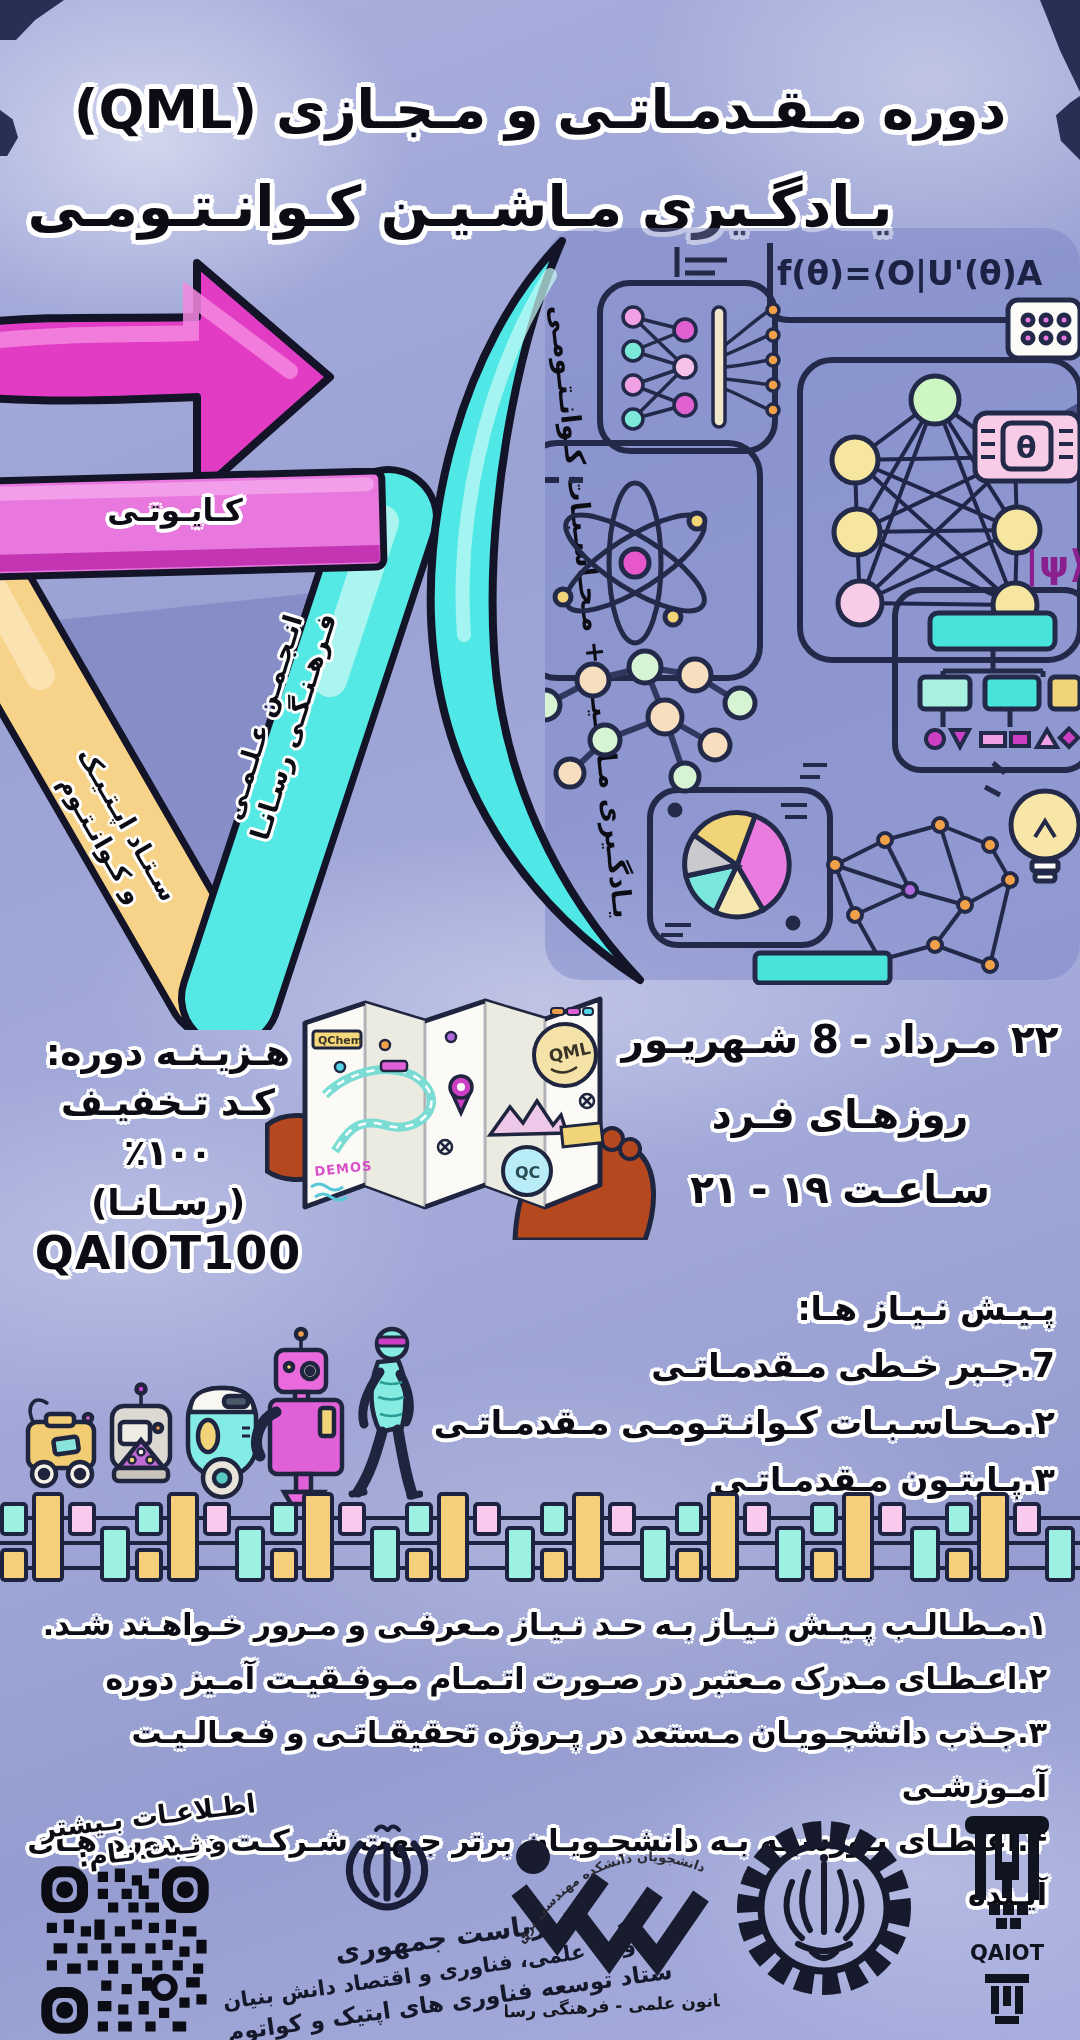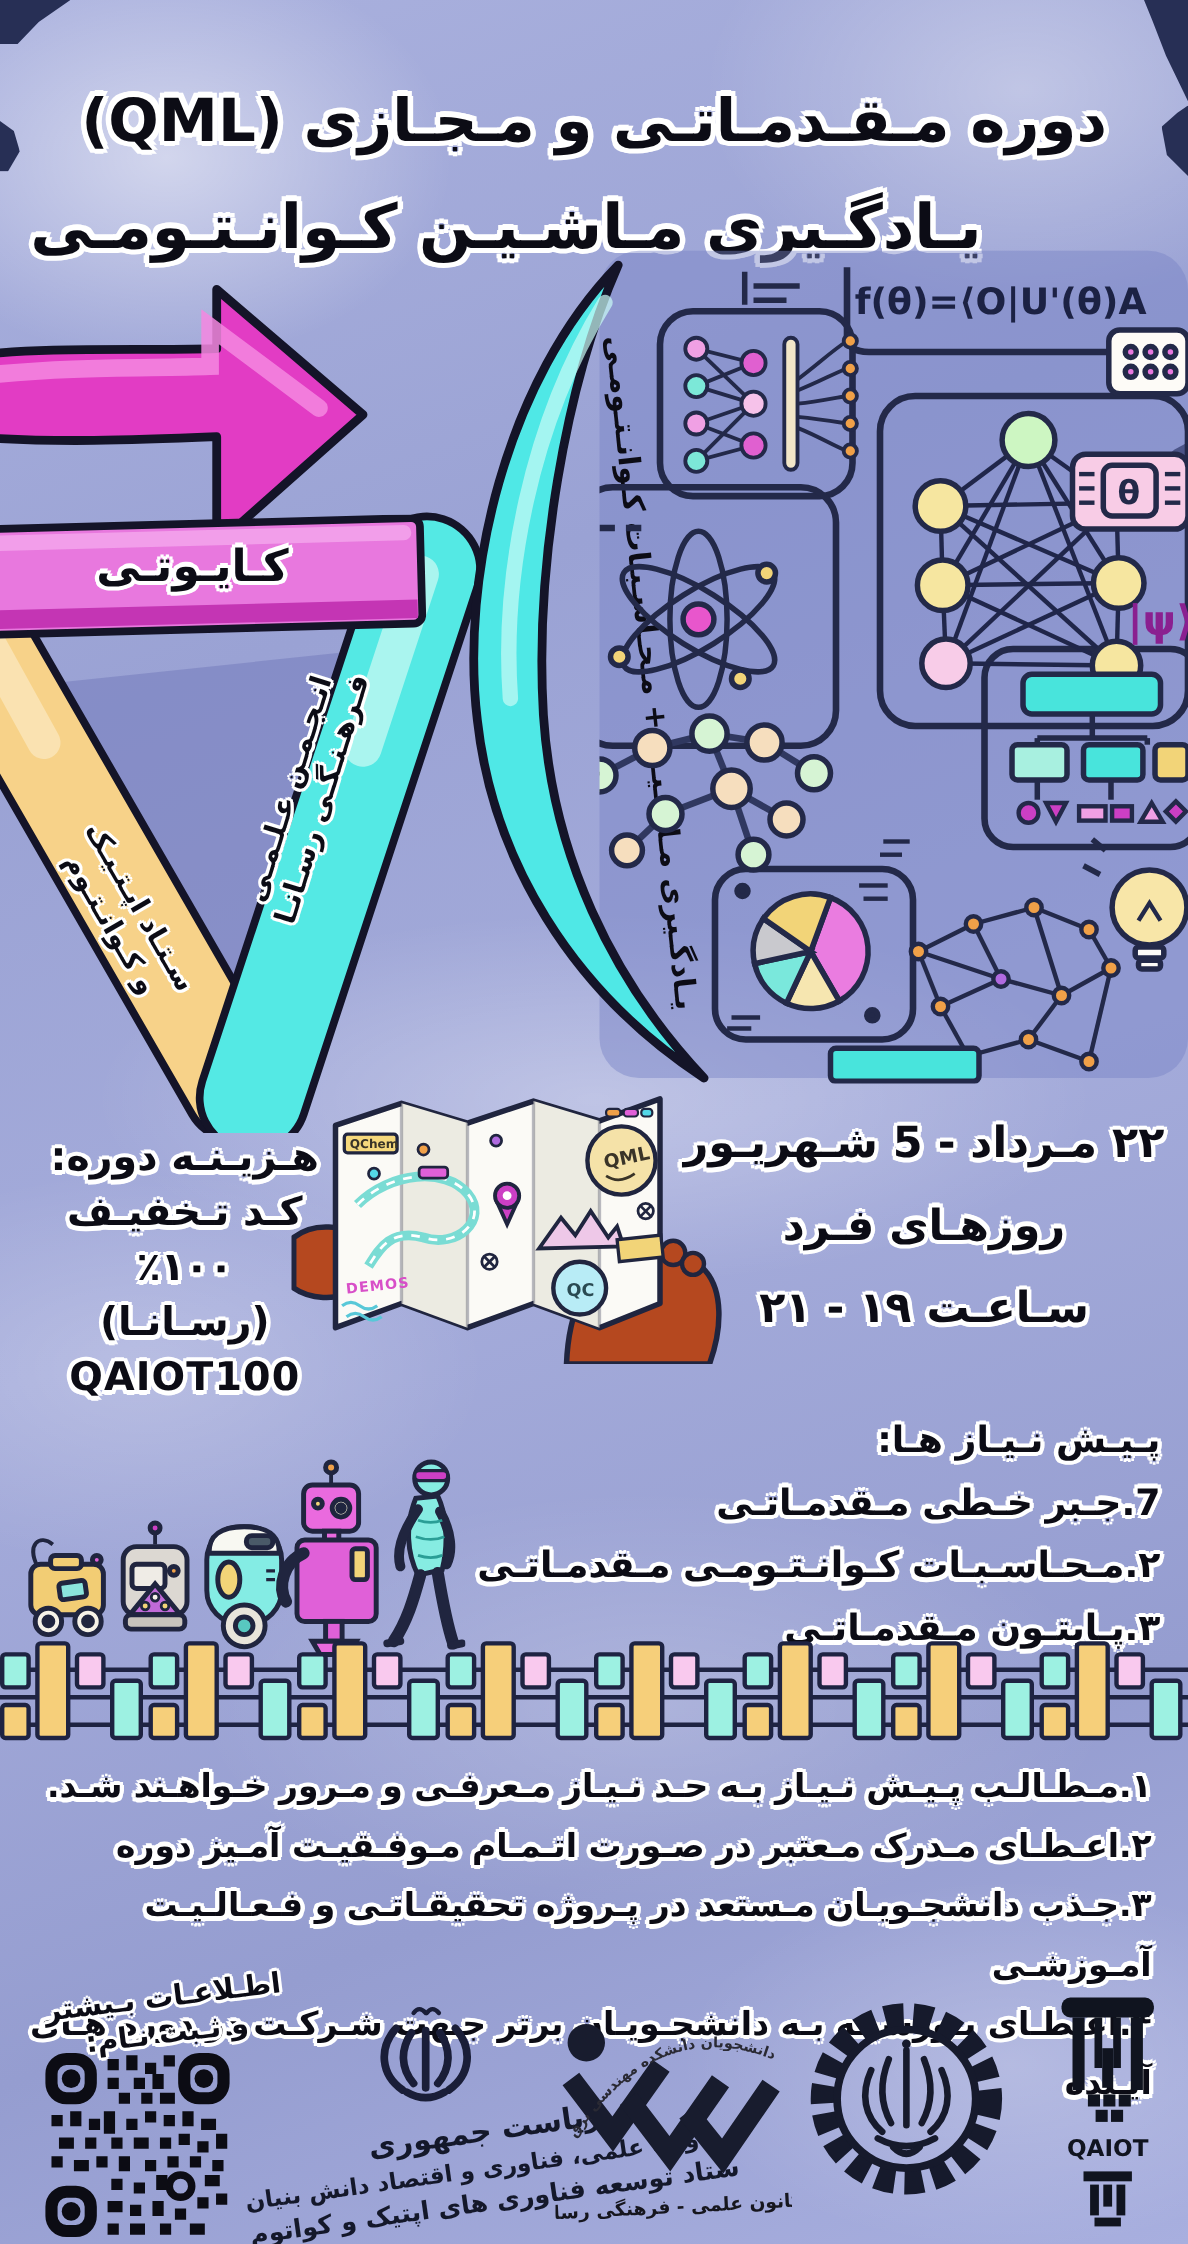--- a/index.html
+++ b/index.html
@@ -59,21 +59,21 @@
     <line x1="382" y1="92" x2="330" y2="250" stroke="#b9f8f2" stroke-width="34" stroke-linecap="round" opacity="0.85"></line>
   </svg>
 
   <svg class="abs" style="left:-15px;top:468px;" width="410" height="120" viewBox="0 0 410 120">
     <g transform="rotate(-1.5 200 60)">
       <rect x="-14" y="8" width="412" height="96" rx="8" fill="#e878de" stroke="#141428" stroke-width="7"></rect>
       <rect x="-10" y="82" width="404" height="17" fill="#c435b4"></rect>
       <rect x="-6" y="14" width="396" height="14" rx="7" fill="#f4a8ec" opacity="0.8"></rect>
     </g>
   </svg>
-  <div class="abs fa outl3 rtl ctr" style="left:20px;top:492px;width:310px;font-size:40px;">کـایـوتـی</div>
+  <div class="abs fa outl3 rtl ctr" style="left:20px;top:492px;width:310px;font-size:31px;">کـایـوتـی</div>
 
   <div class="abs fa outl2 rtl ctr" style="left:46px;top:652px;width:380px;font-size:25px;line-height:31px;transform:rotate(60deg);transform-origin:left top;">
     <div>سـتـاد اپـتـیـک</div>
     <div>و کـوانـتـوم</div>
   </div>
   <div class="abs fa outl2 rtl ctr" style="left:240px;top:892px;width:470px;font-size:26px;line-height:32px;transform:rotate(-73deg);transform-origin:left bottom;">
     <div>انـجـمـن عـلـمـی</div>
     <div>فـرهـنـگـی رسـانـا</div>
   </div>
 
@@ -296,30 +296,30 @@
       <rect x="487" y="636" width="26" height="10" rx="3" fill="#fdfbf7"></rect>
       <rect x="490" y="648" width="20" height="8" rx="3" fill="#fdfbf7"></rect>
       <line x1="455" y1="570" x2="440" y2="562"></line>
       <line x1="460" y1="548" x2="448" y2="538"></line>
     </g>
 
     <rect x="210" y="728" width="135" height="30" rx="5" fill="#48e4dc" stroke="#232949" stroke-width="5"></rect>
   </svg>
 
   <div class="abs fa outl3 rtl ctr" style="left:620px;top:1002px;width:440px;font-size:39px;line-height:75px;">
-    <div>۲۲ مـرداد - 5 شـهریـور</div>
+    <div>۲۲ مـرداد - 8 شـهریـور</div>
     <div>روزهـای فـرد</div>
     <div>سـاعـت ۱۹ - ۲۱</div>
   </div>
 
   <div class="abs fa outl3 rtl ctr" style="left:18px;top:1028px;width:300px;font-size:36px;line-height:50px;">
     <div>هـزیـنـه دوره:</div>
     <div>کـد تـخفیـف ۱۰۰٪</div>
     <div>(رسـانـا)</div>
-    <div style="font-size:36px;direction:ltr;letter-spacing:1px;">QAIOT100</div>
+    <div style="font-size:46px;direction:ltr;letter-spacing:1px;">QAIOT100</div>
   </div>
 
   <svg class="abs" style="left:265px;top:975px;" width="405" height="265" viewBox="0 0 405 265">
 
     <path d="M2,150 C20,136 50,138 60,152 L60,198 C40,208 16,206 2,196 Z" fill="#b5481f" stroke="#20253f" stroke-width="5"></path>
 
     <path d="M250,265 C252,215 268,185 298,170 C330,156 360,162 376,180 C392,198 392,232 380,265 Z" fill="#b5481f" stroke="#20253f" stroke-width="5"></path>
     <circle cx="305" cy="170" r="11" fill="#b5481f" stroke="#20253f" stroke-width="4"></circle>
     <circle cx="326" cy="163" r="11" fill="#b5481f" stroke="#20253f" stroke-width="4"></circle>
     <circle cx="347" cy="164" r="11" fill="#b5481f" stroke="#20253f" stroke-width="4"></circle>

